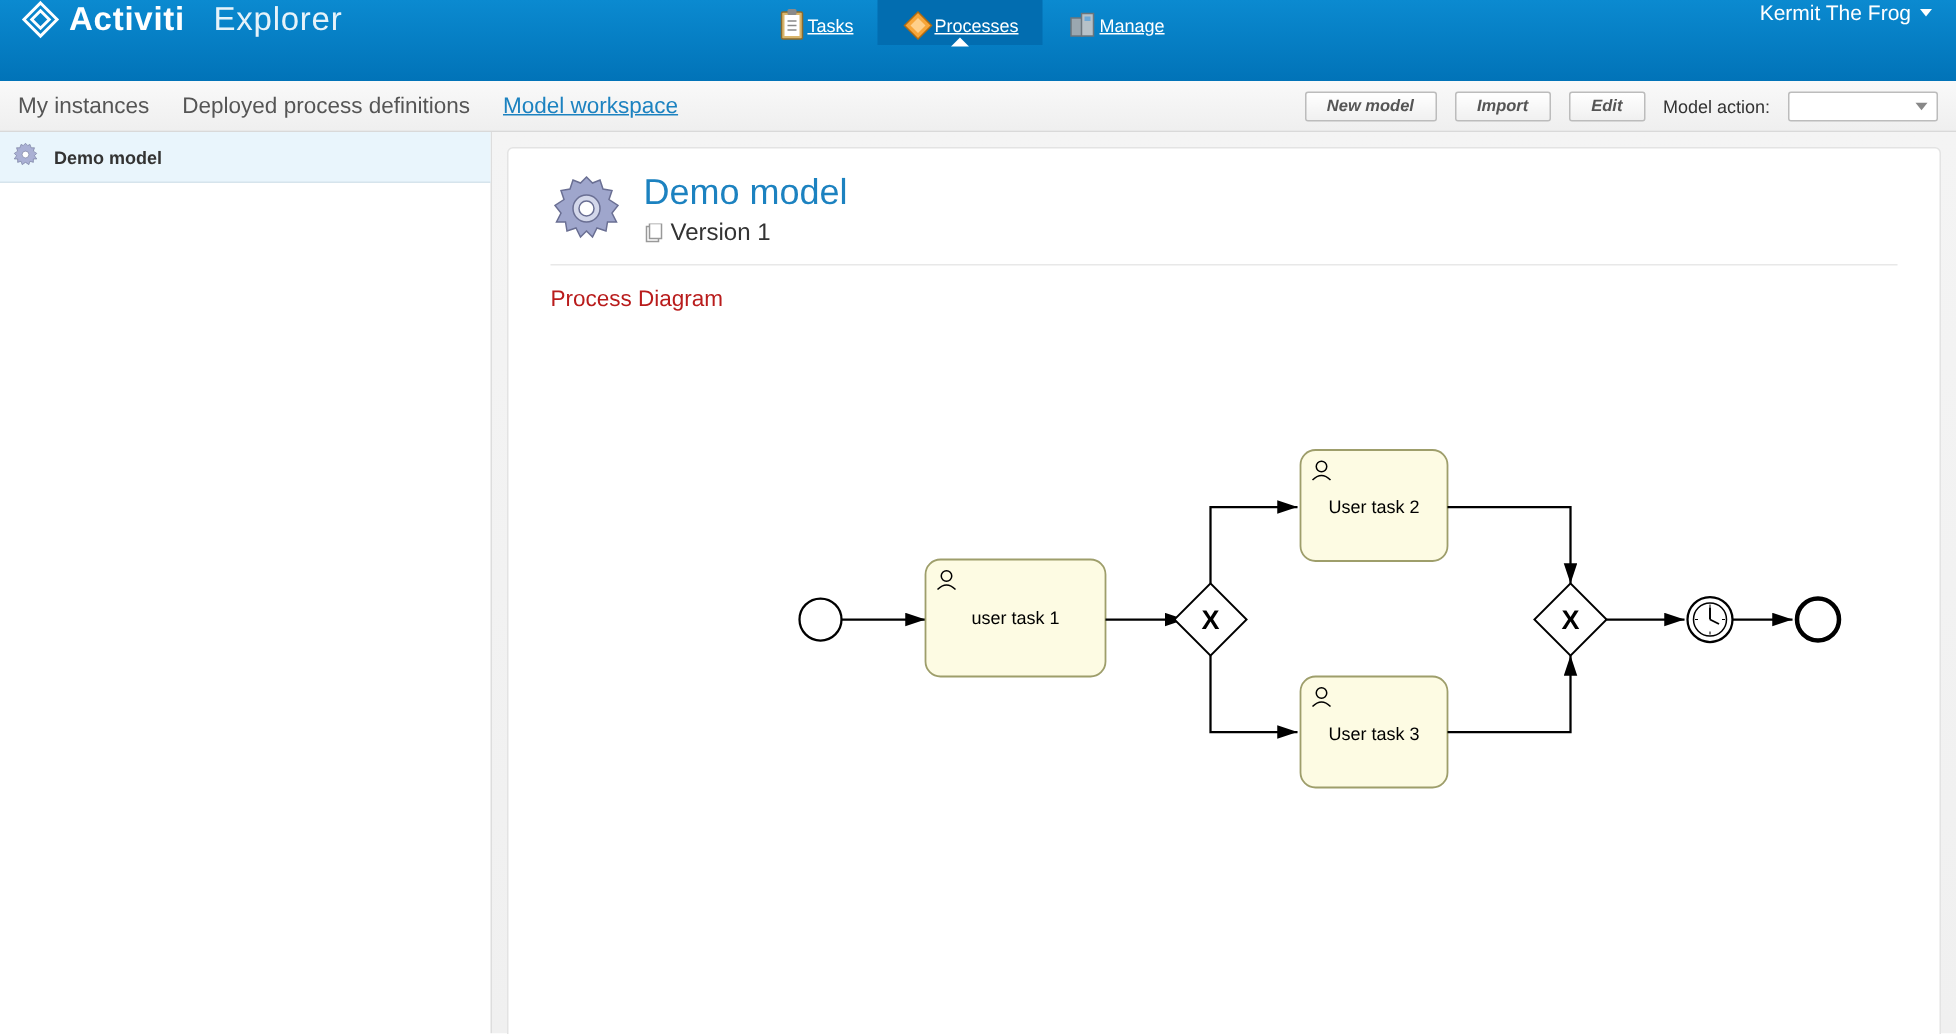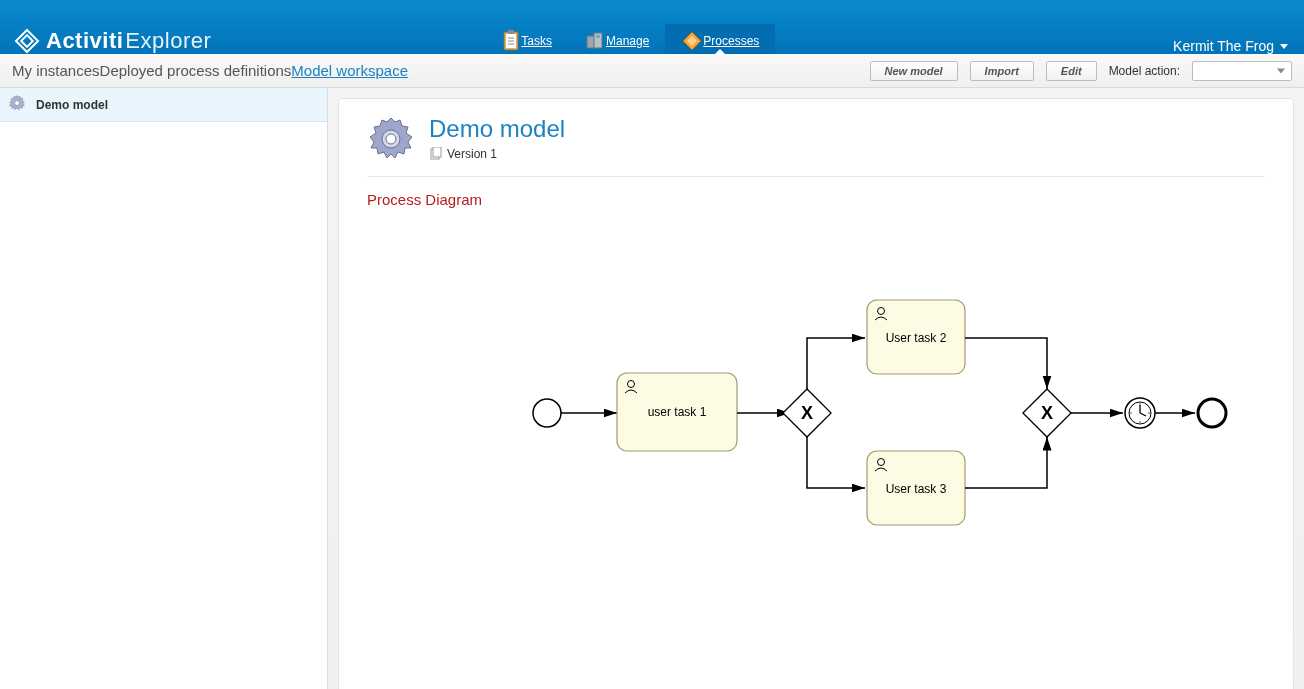--- a/index.html
+++ b/index.html
@@ -1,52 +1,52 @@
 <!DOCTYPE html>
 <html><head>
 <meta charset="utf-8">
 <style>
   * { box-sizing: border-box; margin: 0; padding: 0; }
   body { font-family: Arial, Helvetica, sans-serif; font-size: 13px; color: #333; background: #fff; width: 1304px; height: 689px; overflow: hidden; }
 
   
-  .topbar { height: 54px; background: linear-gradient(#0b8ad0,#0173b8); display: flex; align-items: flex-end; position: relative; }
+  .topbar { height: 54px; background: linear-gradient(#0b8ad0,#0173b8); display: flex; align-items: flex-start; position: relative; }
   .logo { display: flex; align-items: center; padding: 0 14px; color: #fff; font-size: 22px; font-weight: 300; letter-spacing: 0.5px; }
   .logo svg { margin-right: 6px; }
   .mainnav { display: flex; margin-left: 260px; }
   .nav-item { display: flex; flex-direction: row; align-items: center; justify-content: flex-start; padding: 4px 16px 0; color: #fff; font-size: 12px; text-decoration: underline; cursor: pointer; position: relative; }
   .nav-item.active { background: #026db0; }
   .nav-item .icon { height: 26px; display: flex; align-items: center; }
   .nav-item.active::after { content:""; position:absolute; left:50%; bottom:-1px; transform:translateX(-50%); width:0;height:0;border-left:6px solid transparent;border-right:6px solid transparent;border-bottom:6px solid #fff; }
   .usermenu { margin-left: auto; display: flex; align-items: center; padding-right: 16px; color: #fff; font-size: 14px; cursor: pointer; }
   .usermenu .caret { width:0;height:0;border-left:4px solid transparent;border-right:4px solid transparent;border-top:5px solid #fff;margin-left:6px; }
 
   
-  .toolbar { height: 34px; background: linear-gradient(#f9f9f9,#efefef); border-bottom:1px solid #d9d9d9; display:flex; align-items:center; padding: 0 12px; font-size: 15px; }
+  .toolbar { height: 34px; background: linear-gradient(#f9f9f9,#efefef); border-bottom:1px solid #d9d9d9; display:flex; align-items:center; padding: 0 12px; gap: 22px; font-size: 15px; }
   .toolbar .tab { color:#555; cursor:pointer; }
   .toolbar .tab.active { color:#1c82c0;text-decoration:underline; }
   .toolbar-right { margin-left:auto; display:flex; align-items:center; gap:12px; }
   .btn { font-size:11px; font-weight:bold; color:#555; padding:3px 14px; border:1px solid #bcbcbc; border-radius:2px; background:linear-gradient(#fff,#f0f0f0); cursor:pointer;font-style:italic; }
   .modelaction-label { font-size:12px; color:#333; }
   .modelaction-select { width:100px; height:20px; border:1px solid #bcbcbc; border-radius:2px; background:#fff; position:relative; cursor:pointer; }
   .modelaction-select::after { content:""; position:absolute; right:6px; top:50%; transform:translateY(-50%); width:0;height:0;border-left:4px solid transparent;border-right:4px solid transparent;border-top:5px solid #888; }
 
   
   .main { display:flex; height: calc(689px - 54px - 34px); }
   .sidebar { width: 328px; border-right:1px solid #ddd; background:#fff; }
   .sidebar-item { display:flex; align-items:center; gap:10px; height:34px; padding:0 8px; background:#e9f5fc; border-bottom:1px solid #d6e4ec; font-size:12px; font-weight:bold; color:#333; cursor:pointer; }
   .sidebar-item .gear svg { width:18px; height:18px; }
   .content { flex:1; background:linear-gradient(#f4f4f4,#f0f0f0); position:relative; overflow:hidden; }
   .content-scroll { position:absolute; inset:0; overflow-y:scroll; }
   .content-inner { margin:10px; background:#fff; border:1px solid #e3e3e3; border-radius:4px; padding:16px 28px 240px; min-height: 640px; }
 
   .model-header { display:flex; align-items:flex-start; gap:14px; border-bottom:1px solid #e8e8e8; padding-bottom:10px; }
   .model-header .gear-big svg { width:48px; height:48px; }
   .model-title { font-size:24px; color:#1c82c0; font-weight:400; }
-  .model-version { font-size:12px; color:#333; margin-top:4px; display:flex; align-items:center; gap:4px; }
+  .model-version { font-size:16px; color:#333; margin-top:4px; display:flex; align-items:center; gap:4px; }
 
   .section-title { font-size:15px; color:#b91c1c; margin-top:14px; }
 
   .diagram { position:relative; height:350px; margin-top:30px; }
   .diagram svg { position:absolute; left:0; top:0; }
 
   
   .content-scroll::-webkit-scrollbar { width:14px; }
   .content-scroll::-webkit-scrollbar-track { background:#f0f0f0; }
   .content-scroll::-webkit-scrollbar-thumb { background:#c7c7c7; border-radius:3px; }
@@ -58,54 +58,54 @@
 
 <div class="topbar">
   <div class="logo">
     <svg width="26" height="26" viewBox="0 0 40 40">
       <g fill="none" stroke="#fff" stroke-width="3">
         <polygon points="20,3 37,20 20,37 3,20"></polygon>
         <polygon points="20,11 29,20 20,29 11,20"></polygon>
       </g>
     </svg>
     <span style="font-weight:600">Activiti</span>
-      <span style="opacity:.9;margin-left:2px">Explorer</span>
+      <span style="opacity:.9;margin-left:19px">Explorer</span>
   </div>
   <div class="mainnav">
     <div class="nav-item">
       <div class="icon">
         <svg width="20" height="22" viewBox="0 0 20 22">
             <rect x="3" y="2" width="14" height="18" rx="1" fill="#d9b56b" stroke="#8a6b2f"></rect>
             <rect x="5" y="4" width="10" height="14" fill="#fff"></rect>
             <rect x="7" y="0" width="6" height="4" rx="1" fill="#8a8a8a"></rect>
             <line x1="7" y1="8" x2="13" y2="8" stroke="#888"></line>
             <line x1="7" y1="11" x2="13" y2="11" stroke="#888"></line>
             <line x1="7" y1="14" x2="13" y2="14" stroke="#888"></line>
           </svg>
       </div>
       <span>Tasks</span>
     </div>
+    <div class="nav-item active">
+      <div class="icon">
+        <svg width="22" height="22" viewBox="0 0 22 22">
+            <polygon points="11,2 20,11 11,20 2,11" fill="#f7a63a" stroke="#b06b12"></polygon>
+            <polygon points="11,6 16,11 11,16 6,11" fill="#ffd08a"></polygon>
+          </svg>
+      </div>
+      <span>Processes</span>
+    </div>
     <div class="nav-item">
       <div class="icon">
         <svg width="22" height="22" viewBox="0 0 22 22">
             <rect x="3" y="6" width="8" height="12" fill="#9aa7b0" stroke="#6b757c"></rect>
             <rect x="10" y="3" width="8" height="15" fill="#b7c1c8" stroke="#6b757c"></rect>
             <rect x="12" y="5" width="4" height="3" fill="#6ea8d6"></rect>
           </svg>
       </div>
       <span>Manage</span>
-    </div>
-    <div class="nav-item active">
-      <div class="icon">
-        <svg width="22" height="22" viewBox="0 0 22 22">
-            <polygon points="11,2 20,11 11,20 2,11" fill="#f7a63a" stroke="#b06b12"></polygon>
-            <polygon points="11,6 16,11 11,16 6,11" fill="#ffd08a"></polygon>
-          </svg>
-      </div>
-      <span>Processes</span>
     </div>
   </div>
   <div class="usermenu">
     <span>Kermit The Frog</span>
     <span class="caret"></span>
   </div>
 </div>
 
 <div class="toolbar">
   <div class="tab">My instances</div>

